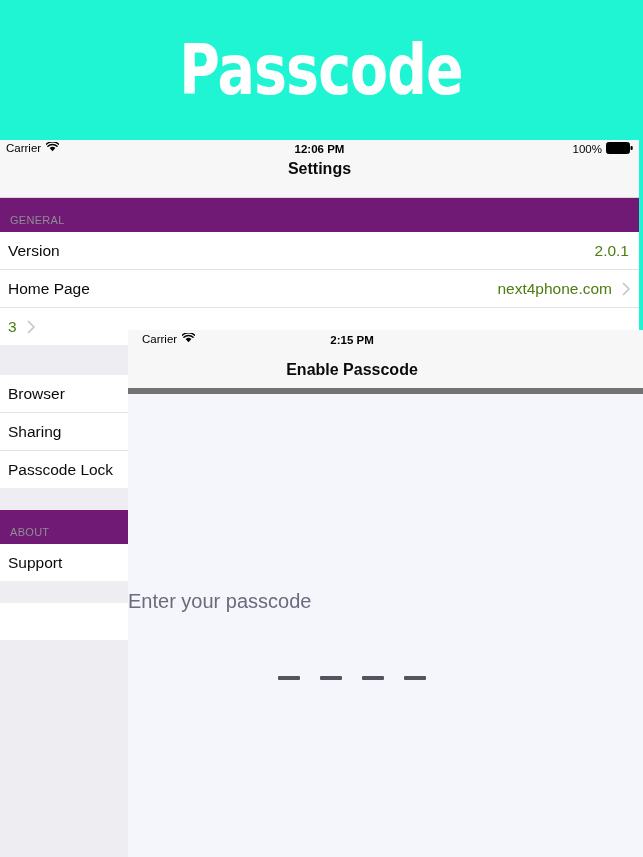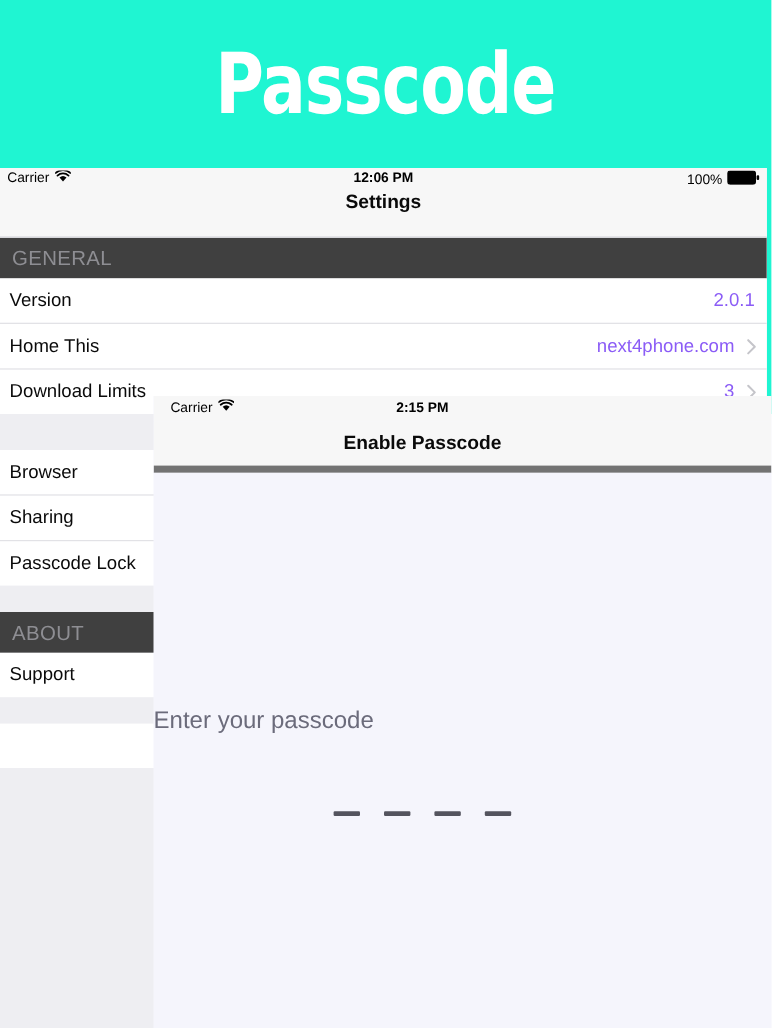--- a/index.html
+++ b/index.html
@@ -104,43 +104,43 @@
     color: #0a0a0a;
   }
 
   .table { background: #eeeef2; }
 
   .section-header {
     height: 28px;
     display: flex;
     align-items: flex-end;
     padding: 0 0 6px 10px;
-    font-size: 17px;
+    font-size: 11px;
     color: #8e8e93;
     letter-spacing: 0.3px;
-    background: #404040;
+    background: #701a75;
   }
 
   .cell {
     height: 37px;
     background: #ffffff;
     display: flex;
     align-items: center;
     padding: 0 8px 0 8px;
     position: relative;
   }
   .cell + .cell { border-top: 1px solid #e2e2e6; }
   .cell-label {
     font-size: 15.5px;
     color: #0a0a0a;
     flex: 1;
   }
   .cell-value {
     font-size: 15.5px;
-    color: #8b5cf6;
+    color: #4d7c0f;
     margin-right: 2px;
   }
   .chevron {
     width: 9px;
     height: 14px;
     margin-left: 8px;
     flex: none;
   }
   .cell-centered {
     justify-content: center;
@@ -265,30 +265,29 @@
   </div>
 
   <div class="table">
 
     <div class="section-header">GENERAL</div>
     <div class="cell">
       <span class="cell-label">Version</span>
       <span class="cell-value">2.0.1</span>
     </div>
     <div class="cell">
-      <span class="cell-label">Home This</span>
+      <span class="cell-label">Home Page</span>
       <span class="cell-value">next4phone.com</span>
       <span class="chevron">
         <svg width="9" height="14" viewBox="0 0 9 14">
             <path d="M1.5 1.5 L7 7 L1.5 12.5" stroke="#c5c5ca" stroke-width="1.7" fill="none" stroke-linecap="round" stroke-linejoin="round"></path>
           </svg>
       </span>
     </div>
     <div class="cell">
-      <span class="cell-label">Download Limits</span>
       <span class="cell-value">3</span>
       <span class="chevron">
         <svg width="9" height="14" viewBox="0 0 9 14">
             <path d="M1.5 1.5 L7 7 L1.5 12.5" stroke="#c5c5ca" stroke-width="1.7" fill="none" stroke-linecap="round" stroke-linejoin="round"></path>
           </svg>
       </span>
     </div>
 
     <div class="gap"></div>
 

